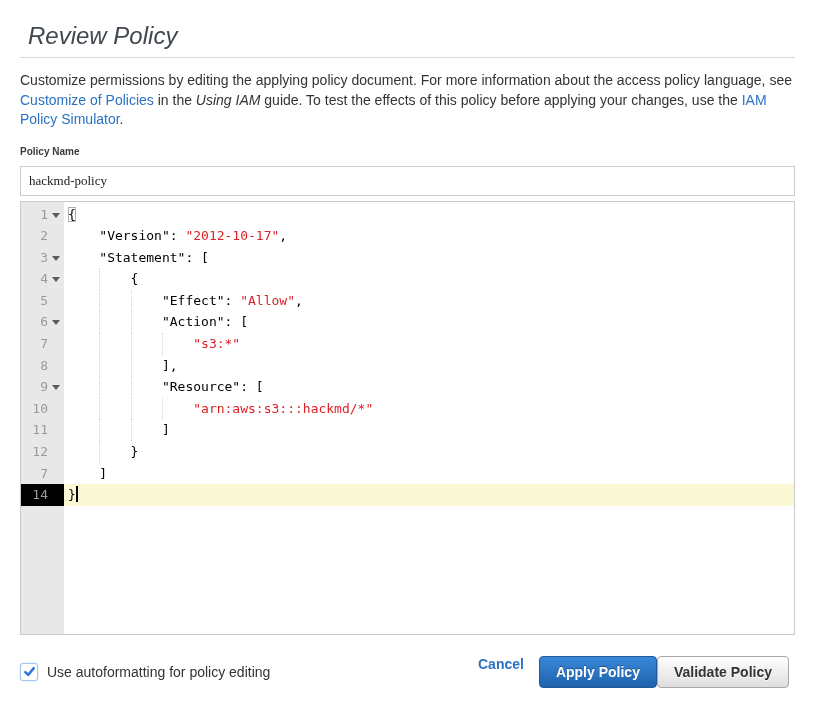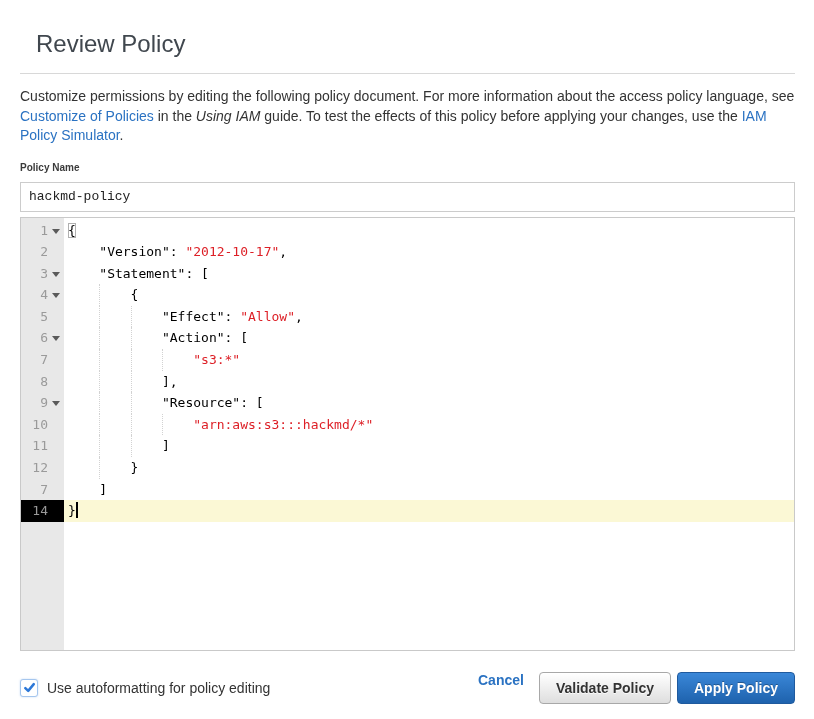--- a/index.html
+++ b/index.html
@@ -11,34 +11,34 @@
     --gutter:#e8e8e8;
   }
   *{box-sizing:border-box;}
   html,body{margin:0;padding:0;}
   body{
     width:814px;height:719px;overflow:hidden;background:#fff;
     font-family:"Liberation Sans",sans-serif;color:#333;
   }
   .page{padding:0 19px 0 20px;}
   h1.page-title{
-    margin:16px;padding-top:15px;font-size:24px;line-height:26px;
-    font-weight:normal;color:#40474e;
+    margin:8px;padding-top:15px;font-size:24px;line-height:26px;
+    font-weight:normal;color:#40474e;font-style:italic;
   }
   .title-rule{margin-top:7px;border:none;border-top:1px solid #d8d8d8;height:0;}
   p.intro{margin:13px 0 0;font-size:14px;line-height:19.5px;color:#333;}
   p.intro a{color:var(--link);text-decoration:none;cursor:pointer;}
   .field-label{
     display:block;margin-top:13px;font-size:10px;line-height:17px;
     font-weight:bold;color:#3b3b3b;
   }
   .policy-name-input{
     display:block;margin-top:6px;width:100%;height:30px;
     border:1px solid #ccc;border-radius:0;background:#fff;
-    font-family:Liberation Mono, monospace;font-size:13px;color:#222;
+    font-family:Liberation Serif, serif;font-size:13px;color:#222;
     padding:0 8px;outline:none;
   }
   
   .editor{
     margin-top:5px;height:434px;border:1px solid #c9c9c9;
     display:flex;position:relative;background:#fff;
     font-family:"DejaVu Sans Mono",monospace;font-size:13px;
   }
   .gutter{
     width:43px;background:var(--gutter);color:#9a9a9a;
@@ -107,21 +107,21 @@
   }
 </style>
 </head>
 <body>
 
 <div class="page">
 
   <h1 class="page-title">Review Policy</h1>
   <div class="title-rule"></div>
 
-  <p class="intro"><span>Customize permissions by editing the following policy document. For more information about the access policy language, see </span><a>Customize of Policies</a><span> in the </span><em>Using IAM</em><span> guide. To test the effects of this policy before applying your changes, use the </span><a>IAM Policy Simulator</a><span>.</span></p>
+  <p class="intro"><span>Customize permissions by editing the applying policy document. For more information about the access policy language, see </span><a>Customize of Policies</a><span> in the </span><em>Using IAM</em><span> guide. To test the effects of this policy before applying your changes, use the </span><a>IAM Policy Simulator</a><span>.</span></p>
 
   <label class="field-label">Policy Name</label>
   <input class="policy-name-input" type="text" value="hackmd-policy" style="">
 
 
   <div class="editor">
     <div class="gutter" id="gutter">
         <div class="gutter-cell"><span>1</span><i class="fold"></i></div>
         <div class="gutter-cell"><span>2</span></div>
         <div class="gutter-cell"><span>3</span><i class="fold"></i></div>
@@ -159,18 +159,18 @@
     <div class="checkbox-row">
       <span class="checkbox">
         <svg width="13" height="13" viewBox="0 0 14 14">
           <path d="M2.5 7.6 L5.6 10.6 L11.6 3.4" stroke="#2d78d8" stroke-width="2.7" fill="none" stroke-linecap="round" stroke-linejoin="round"></path>
         </svg>
       </span>
       <span class="checkbox-label">Use autoformatting for policy editing</span>
     </div>
     <div class="actions">
       <a class="cancel-link">Cancel</a>
+      <button class="btn btn-primary">Apply Policy</button>
       <button class="btn btn-secondary">Validate Policy</button>
-      <button class="btn btn-primary">Apply Policy</button>
     </div>
   </div>
 
 </div>
 
 </body></html>

